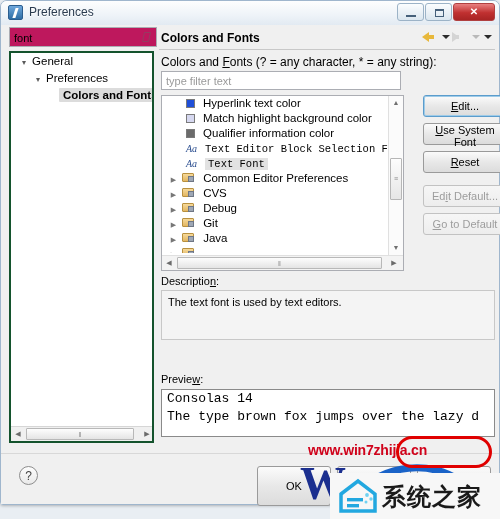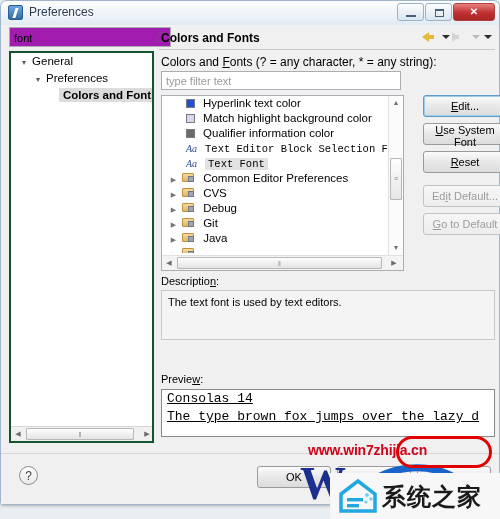--- a/index.html
+++ b/index.html
@@ -70,22 +70,22 @@
   .dlgbody{
     position:absolute;left:0;top:24px;right:0;bottom:0;
     background:#f0f0f0;
   }
 
   
   .leftpane{
     position:absolute;left:8px;top:2px;width:145px;height:438px;
   }
   .filterbox{
-    position:absolute;left:0;top:0;width:162px;height:20px;
-    border:1px solid #abadb3;background:#a21caf;box-sizing:border-box;
+    position:absolute;left:0;top:0;width:148px;height:20px;
+    border:1px solid #abadb3;background:#be185d;box-sizing:border-box;
   }
   .filterbox input{
     position:absolute;left:4px;top:2px;width:118px;height:15px;
     border:0;outline:none;font-family:"Liberation Sans",sans-serif;font-size:11px;
     background:transparent;color:#000;padding:0;
   }
   .filter-clear{
     position:absolute;right:3px;top:3px;width:13px;height:13px;
     opacity:.45;
   }
@@ -232,41 +232,41 @@
 
   
   .sec-label{position:absolute;left:2px;font-size:11px;color:#000;}
   .boxro{
     position:absolute;left:2px;
     border:1px solid #c8c8c8;background:#f4f4f4;box-sizing:border-box;
   }
   .desc-text{position:absolute;left:6px;top:5px;font-size:11px;}
   .prevbox{
     position:absolute;left:2px;top:362px;width:334px;height:48px;
-    border:1px solid #8a8a8a;background:#fff;box-sizing:border-box;overflow:hidden;text-decoration:underline;
+    border:1px solid #8a8a8a;background:#fff;box-sizing:border-box;overflow:hidden;
   }
   .prev-line{
     font-family:"Liberation Mono",monospace;font-size:13px;
     line-height:18px;white-space:pre;padding-left:5px;
   }
 
   
   .footer{
     position:absolute;left:0;right:0;bottom:0;height:50px;
     border-top:1px solid #d8d8d8;background:#f0f0f0;
   }
   .helpbtn{
     position:absolute;left:18px;top:12px;width:19px;height:19px;
     border:1px solid #8d8d8d;border-radius:50%;
     background:linear-gradient(#fdfdfd,#e9e9e9);
     font-size:12px;color:#444;text-align:center;line-height:18px;
     box-sizing:border-box;cursor:pointer;
   }
   .okbtn{
-    position:absolute;top:12px;width:74px;height:22px;
+    position:absolute;top:12px;width:74px;height:40px;
     border:1px solid #9a9a9a;border-radius:3px;
     background:linear-gradient(#fbfbfb,#e8e8e8 50%,#dcdcdc);
     font-family:"Liberation Sans",sans-serif;font-size:11px;
     box-sizing:border-box;cursor:pointer;
   }
   #btn-ok{right:168px;}
   #btn-cancel{right:88px;}
   #btn-apply{right:8px;}
 
   

